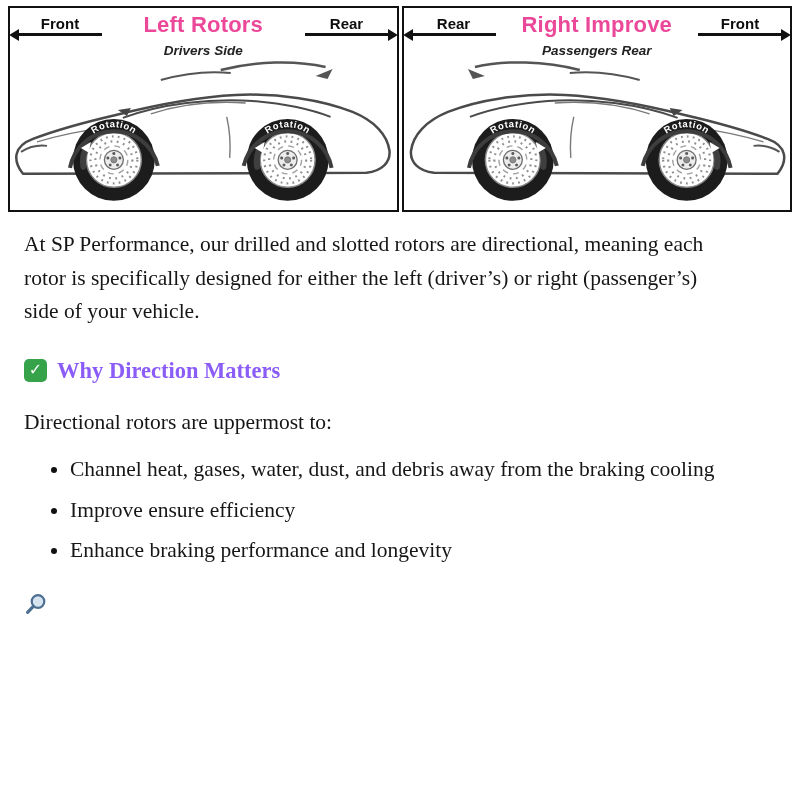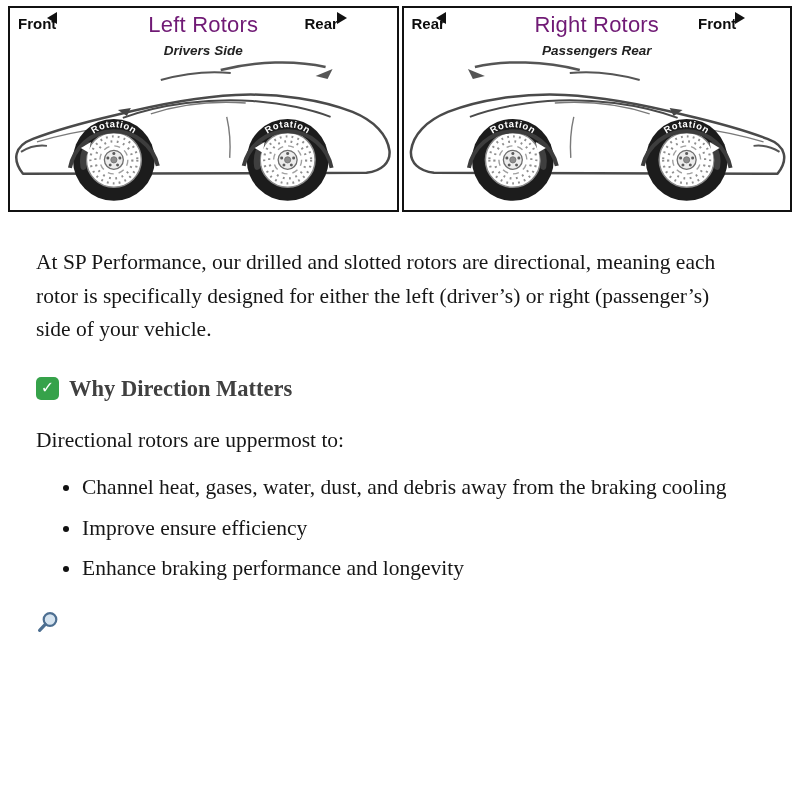--- a/index.html
+++ b/index.html
@@ -3,36 +3,36 @@
 <meta charset="utf-8">
 <style>
   html,body{margin:0;padding:0;background:#fff;}
   body{width:800px;font-family:"Liberation Serif", serif;color:#161616;}
 
   
   .diagram{display:flex;gap:3px;padding:6px 8px 0 8px;}
   .panel{flex:1;border:2px solid #111;background:#fff;height:206px;box-sizing:border-box;position:relative;overflow:hidden;}
   .panel-header{display:flex;justify-content:space-between;align-items:flex-start;padding:5px 8px 0 8px;font-family:"Liberation Sans", sans-serif;}
   .panel-titles{flex:1;text-align:center;line-height:1.05;}
-  .panel-title{font-weight:400;font-size:22px;letter-spacing:.2px;color:#701a75;}
+  .panel-title{font-weight:700;font-size:22px;letter-spacing:.2px;color:#ec4899;}
   .panel-subtitle{font-weight:700;font-style:italic;font-size:13.5px;color:#222;margin-top:8px;}
-  .dir{display:flex;flex-direction:row;width:84px;padding-top:2px;}
+  .dir{display:flex;flex-direction:column;width:84px;padding-top:2px;}
   .dir-text{text-align:center;font-weight:800;font-size:15px;color:#0d0d0d;}
   .dir-line{position:relative;height:3px;background:#111;margin-top:1px;}
   .ah{position:absolute;top:-4.5px;width:0;height:0;border-top:6px solid transparent;border-bottom:6px solid transparent;}
   .ah-left{left:-9px;border-right:10px solid #111;}
   .ah-right{right:-9px;border-left:10px solid #111;}
   .car-svg{position:absolute;left:1px;bottom:1px;width:calc(100% - 2px);display:block;}
   .rot-text{font-family:"Liberation Sans", sans-serif;font-weight:700;font-size:9.5px;fill:#fff;letter-spacing:.6px;}
 
   
-  .content{padding:16px 30px 10px 36px;font-size:21.5px;line-height:1.56;margin-top:18px;}
+  .content{padding:16px 30px 10px 24px;font-size:21.5px;line-height:1.56;}
   .intro{margin:0 0 20px 0;max-width:700px;}
   h2{display:flex;align-items:center;gap:10px;font-size:22.5px;margin:24px 0 18px 0;}
-  h2.h-bold{font-weight:700;color:#404040;}
+  h2.h-bold{font-weight:700;color:#8b5cf6;}
   h2.h-reg{font-weight:400;color:#1f1f1f;}
   .lead{margin:0 0 14px 0;}
   ul{margin:12px 0 24px 0;padding-left:46px;}
   li{margin-bottom:7px;max-width:660px;}
   li::marker{color:#111;}
 
   .check-icon{display:inline-flex;align-items:center;justify-content:center;width:23px;height:23px;border-radius:5px;background:var(--check-green,#36a24a);flex:0 0 auto;}
   .check-icon::before{content:"\2713";color:#fff;font-weight:bold;font-size:16px;font-family:"DejaVu Sans", sans-serif;line-height:1;}
   .mag-icon{display:inline-flex;width:24px;height:24px;flex:0 0 auto;}
 </style>
@@ -111,21 +111,21 @@
 
   <div class="panel">
     <div class="panel-header">
       <span class="dir">
         <span class="dir-text">Rear</span>
         <span class="dir-line">
             <i class="ah ah-left"></i>
           </span>
       </span>
       <span class="panel-titles">
-        <span class="panel-title" style="display:block">Right Rotors</span>
+        <span class="panel-title" style="display:block">Right Improve</span>
         <span class="panel-subtitle" style="display:block">Passengers Rear</span>
       </span>
       <span class="dir">
         <span class="dir-text">Front</span>
         <span class="dir-line">
             <i class="ah ah-right"></i>
           </span>
       </span>
     </div>
     <svg class="car-svg" viewBox="0 0 385 155">

